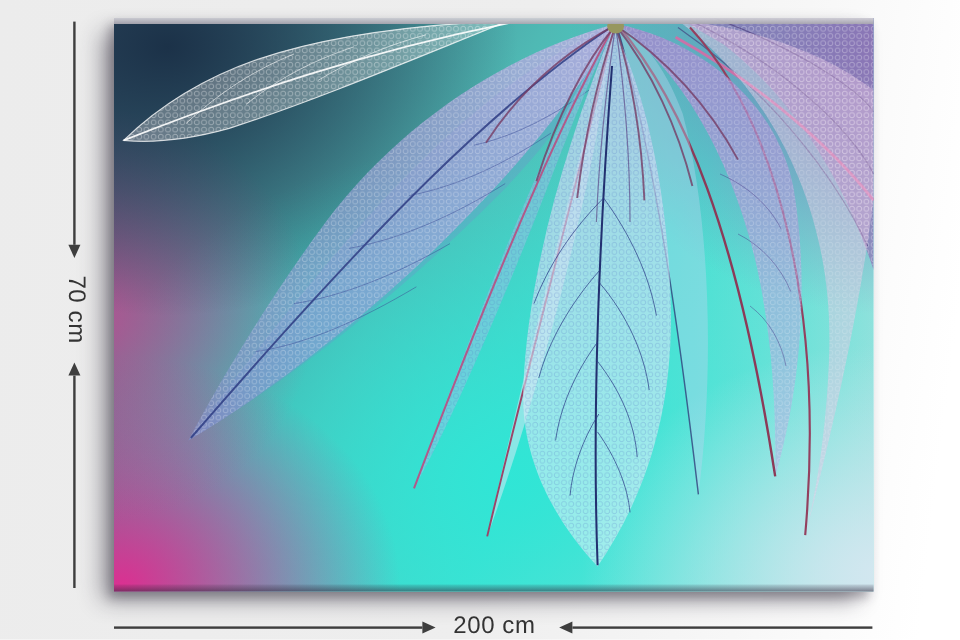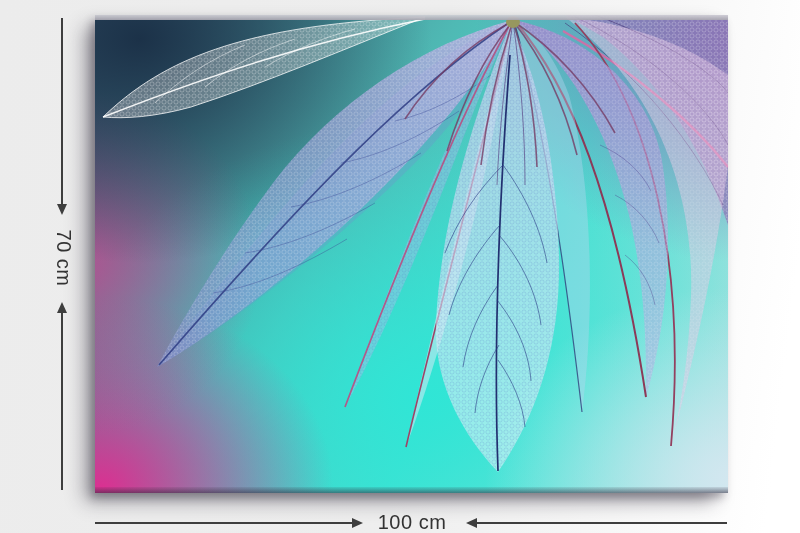--- a/index.html
+++ b/index.html
@@ -140,18 +140,18 @@
     <div class="dim-line v-seg1"></div>
     <div class="arr arr-down"></div>
     <div class="dim-label dim-label-v">70 cm</div>
     <div class="arr arr-up"></div>
     <div class="dim-line v-seg2"></div>
   </div>
 
   <div>
     <div class="dim-line h-seg1"></div>
     <div class="arr arr-right"></div>
-    <div class="dim-label dim-label-h">100 cm</div>
+    <div class="dim-label dim-label-h">200 cm</div>
     <div class="arr arr-left"></div>
     <div class="dim-line h-seg2"></div>
   </div>
 
 </div>
 
 </body></html>

